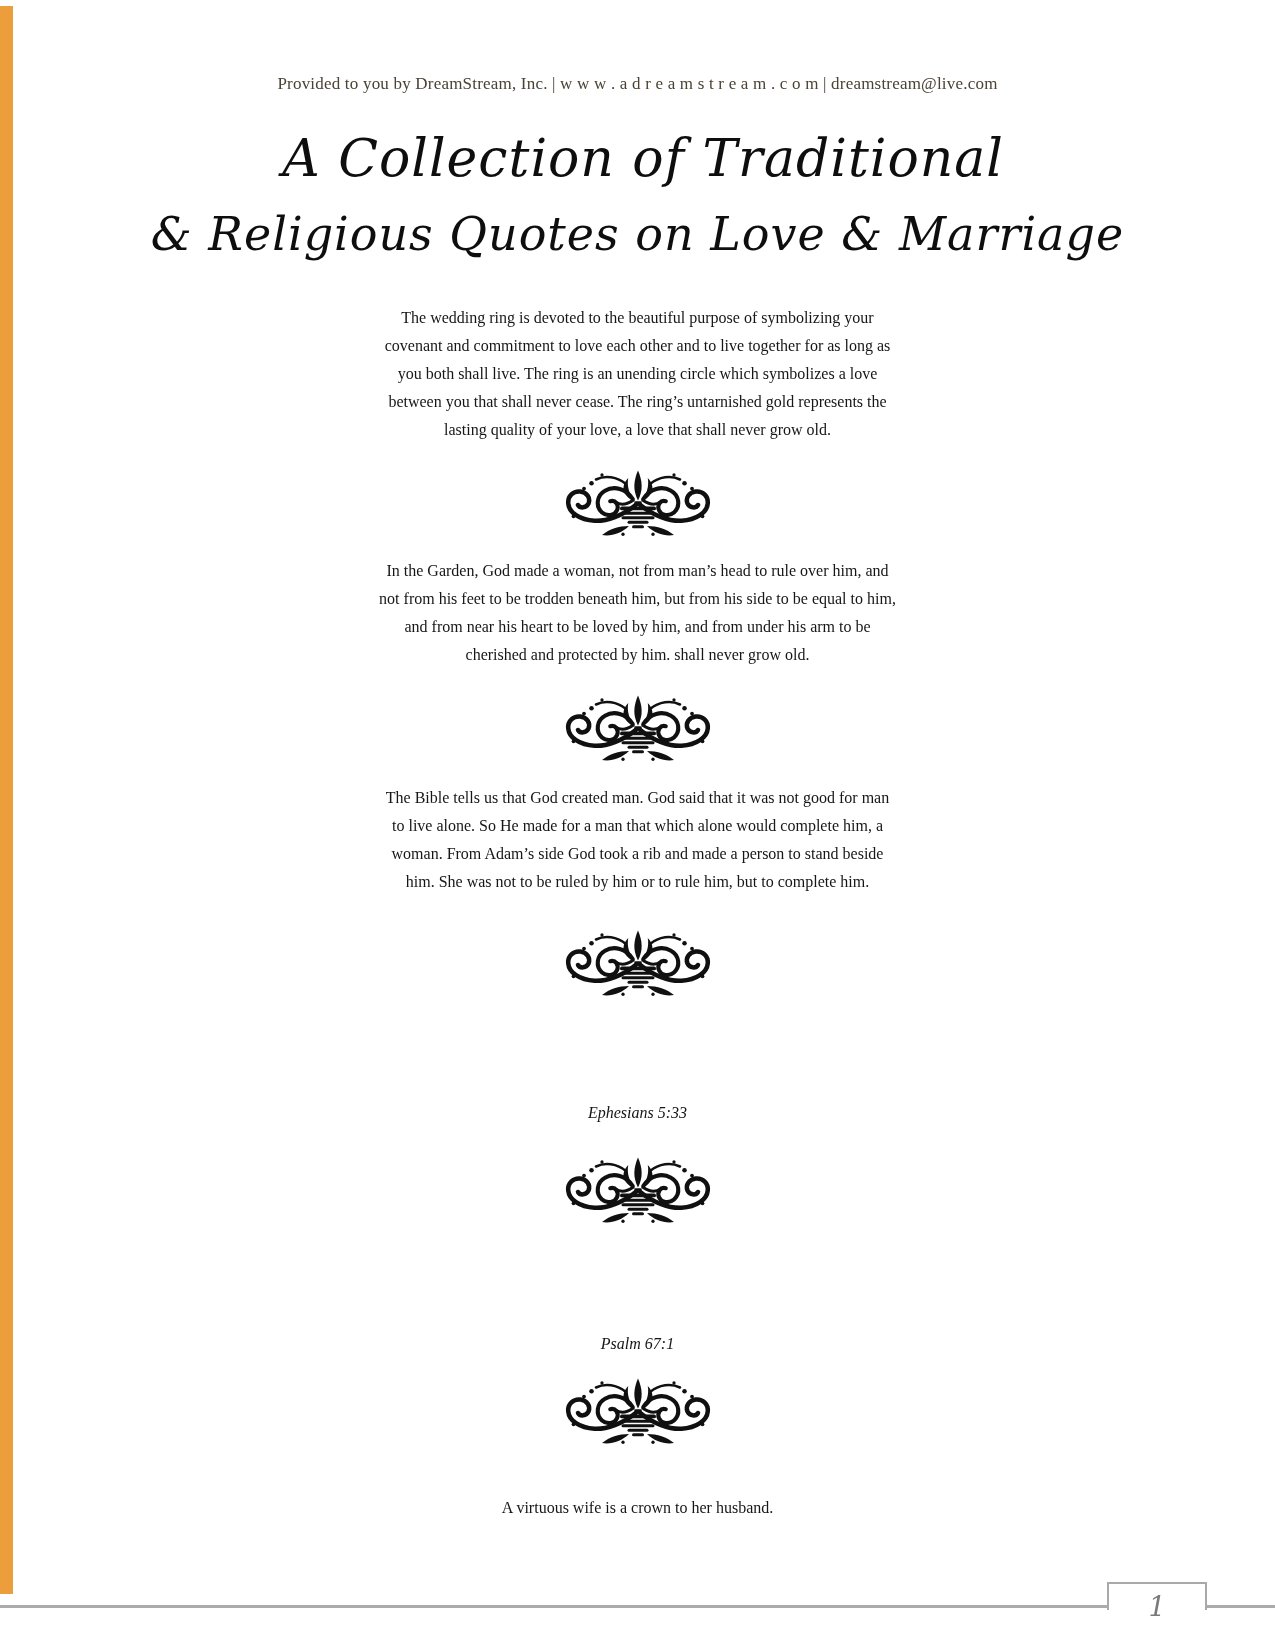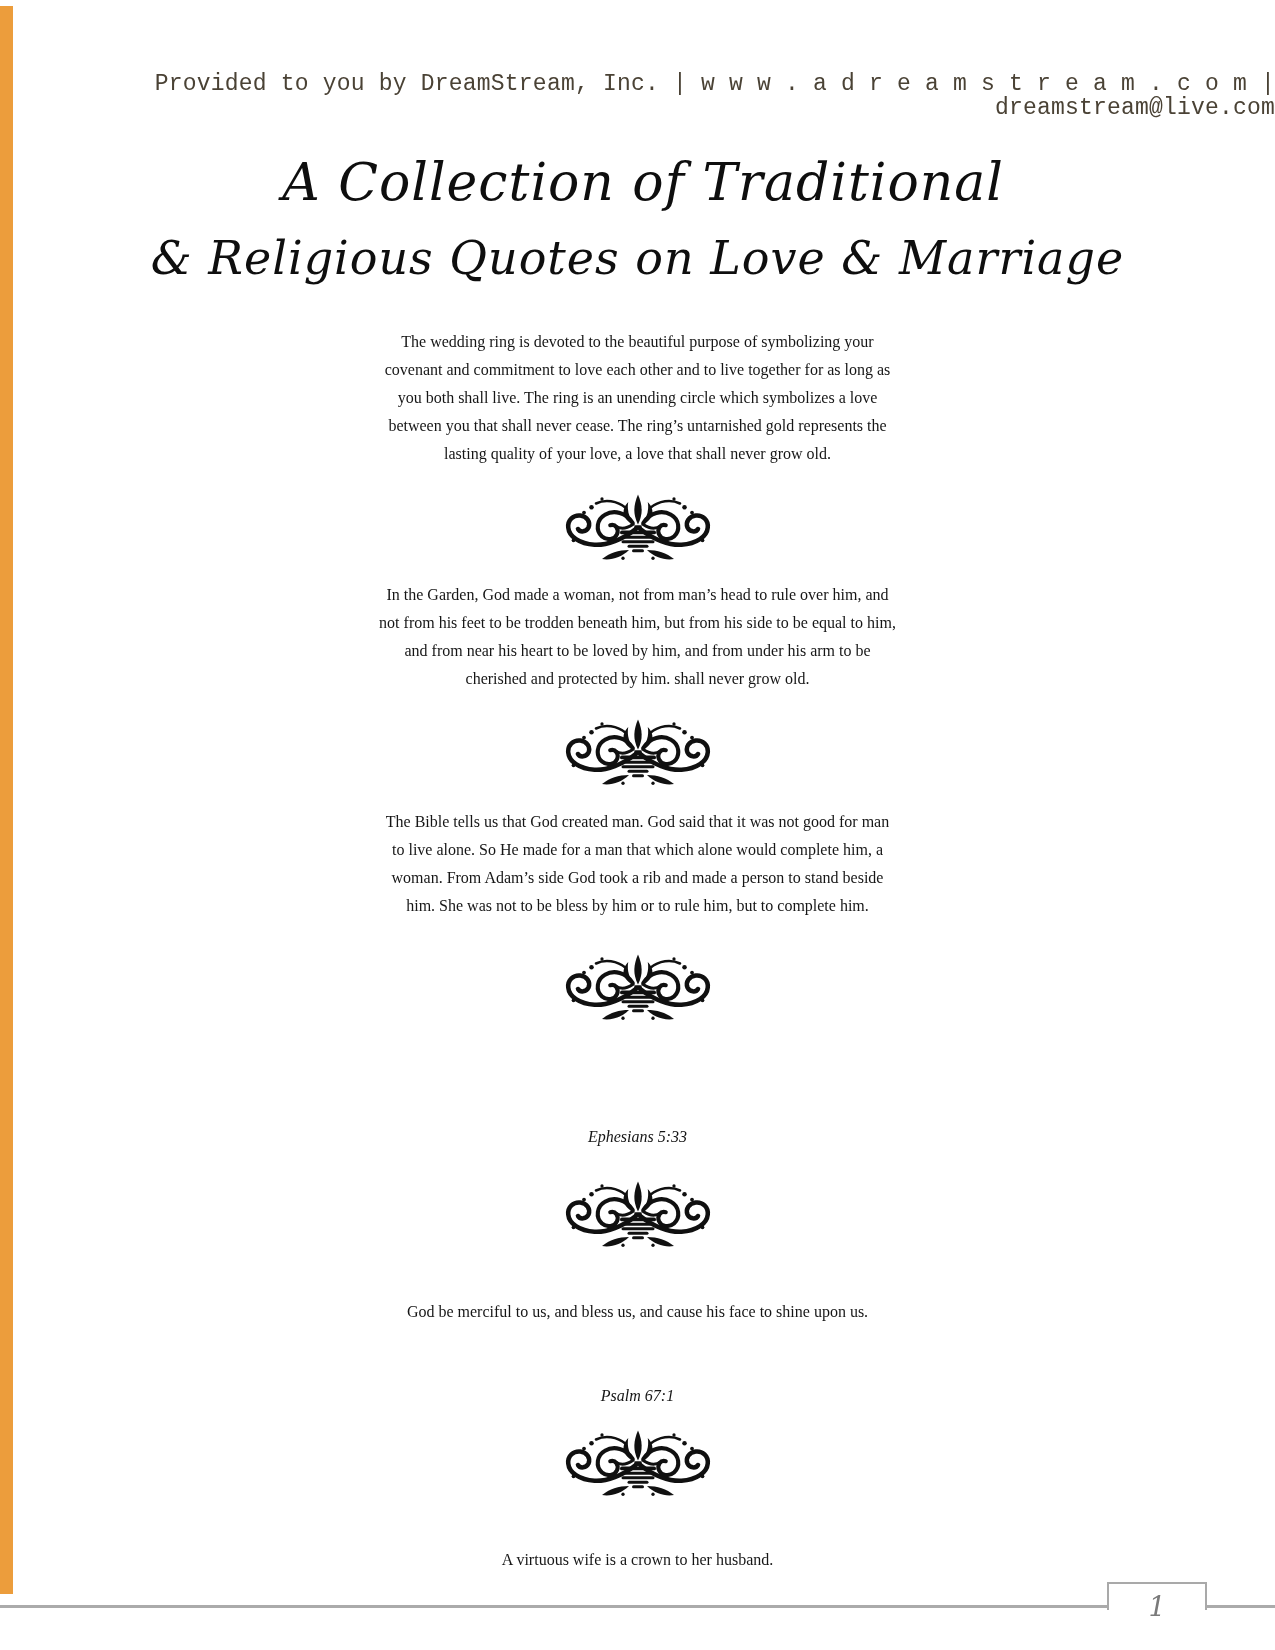--- a/index.html
+++ b/index.html
@@ -18,23 +18,23 @@
     left: 0;
     top: 6px;
     width: 13px;
     height: 1588px;
     background: #EC9D3C;
   }
 
   
   .doc-header {
     padding-top: 72px;
-    text-align: right;
-    font-family: Liberation Mono, monospace;
-    font-size: 23px;
+    text-align: center;
+    font-family: Liberation Serif, serif;
+    font-size: 17px;
     line-height: 24px;
     letter-spacing: 0.2px;
     color: #4A4235;
   }
 
   
   .title-line {
     text-align: center;
     font-family: "DejaVu Serif", serif;
     font-style: italic;
@@ -173,41 +173,40 @@
 
 <div class="orn-row m-o2">
   <svg class="orn orn-shapes" viewBox="0 0 200 100">
       <use href="#flourish"></use>
     </svg>
 </div>
 
 <div class="para m-p3">The Bible tells us that God created man.  God said that it was not good for man
 to live alone.  So He made for a man that which alone would complete him, a
 woman.  From Adam’s side God took a rib and made a person to stand beside
-him.  She was not to be bless by him or to rule him, but to complete him.</div>
+him.  She was not to be ruled by him or to rule him, but to complete him.</div>
 
 <div class="orn-row m-o3">
   <svg class="orn orn-shapes" viewBox="0 0 200 100">
       <use href="#flourish"></use>
     </svg>
 </div>
 
 <div class="para m-q1">
   <br>
   <span class="ref">Ephesians 5:33</span>
 </div>
 
 <div class="orn-row m-o4">
   <svg class="orn orn-shapes" viewBox="0 0 200 100">
       <use href="#flourish"></use>
     </svg>
 </div>
 
 <div class="para m-q2">
-  <span>God be merciful to us, and bless us, and cause his face to shine upon us.</span>
   <br>
   <span class="ref">Psalm 67:1</span>
 </div>
 
 <div class="orn-row m-o5">
   <svg class="orn orn-shapes" viewBox="0 0 200 100">
       <use href="#flourish"></use>
     </svg>
 </div>
 

